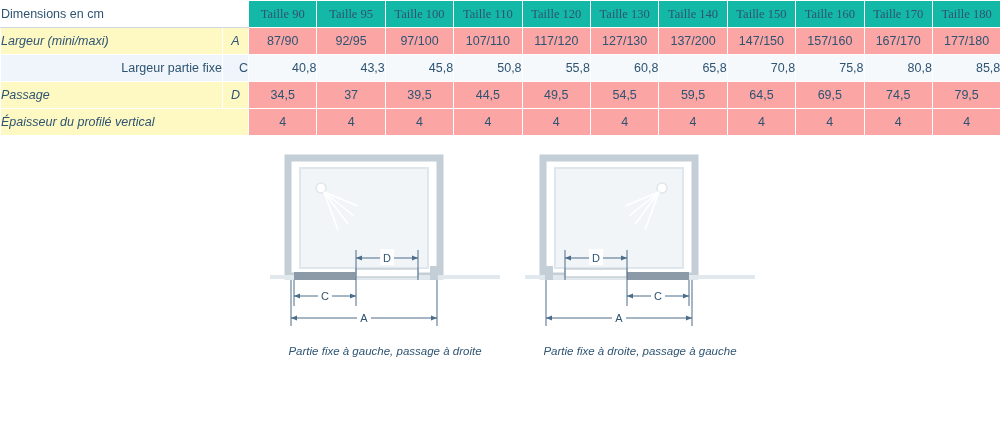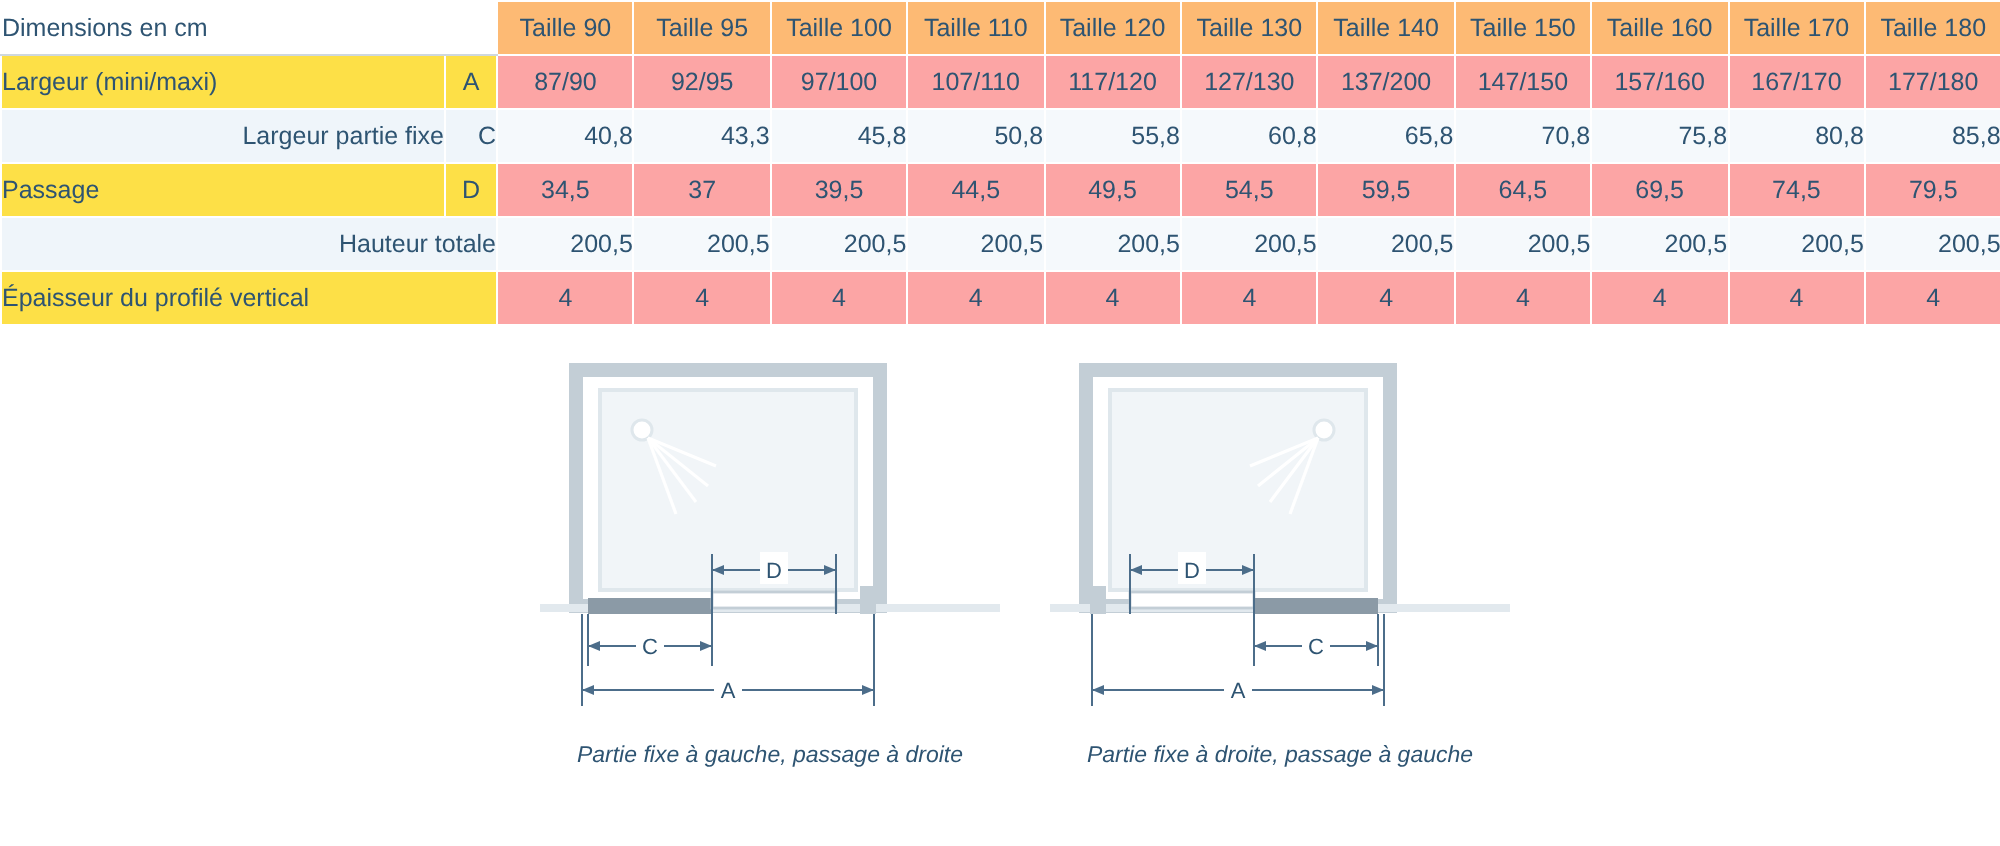--- a/index.html
+++ b/index.html
@@ -45,44 +45,45 @@
     border-color: #ffffff;
     text-align: left;
     padding-left: 14px;
     font-size: 12.5px;
     color: #3c3c3c;
   }
   .hdr-blank.b {
     border-bottom: 1px solid #cfd8de;
   }
   .hdr-size {
-    background: #fdba74;
+    background: #14b8a6;
     text-align: center;
     color: #2e5472;
     font-size: 12.5px;
+    font-family: Liberation Serif, serif;
   }
 
   td.lbl {
     text-align: left;
     padding-left: 14px;
     white-space: nowrap;
   }
   td.key {
     text-align: center;
     font-weight: bold;
     color: #2e5472;
   }
   td.val {
     text-align: center;
   }
 
   
   tr.r-odd td { background: #fca5a5; }
   tr.r-even td { background: #f5f9fc; text-align: right; }
-  tr.r-odd td.lbl, tr.r-odd td.key { background: #fde047; }
+  tr.r-odd td.lbl, tr.r-odd td.key { background: #fef9c3; font-style: italic; }
   tr.r-even td.lbl, tr.r-even td.key { background: #eff5fa; }
 
   .small-note {
     font-size: 10.5px;
   }
 
   
   .diagrams {
     position: relative;
     margin-top: 18px;
@@ -187,34 +188,20 @@
         <td class="val">44,5</td>
         <td class="val">49,5</td>
         <td class="val">54,5</td>
         <td class="val">59,5</td>
         <td class="val">64,5</td>
         <td class="val">69,5</td>
         <td class="val">74,5</td>
         <td class="val">79,5</td>
       </tr>
 
-      <tr class="r-even">
-        <td class="lbl" colspan="2">Hauteur totale</td>
-        <td class="val">200,5</td>
-        <td class="val">200,5</td>
-        <td class="val">200,5</td>
-        <td class="val">200,5</td>
-        <td class="val">200,5</td>
-        <td class="val">200,5</td>
-        <td class="val">200,5</td>
-        <td class="val">200,5</td>
-        <td class="val">200,5</td>
-        <td class="val">200,5</td>
-        <td class="val">200,5</td>
-      </tr>
 
       <tr class="r-odd">
         <td class="lbl" colspan="2">Épaisseur du profilé vertical</td>
         <td class="val">4</td>
         <td class="val">4</td>
         <td class="val">4</td>
         <td class="val">4</td>
         <td class="val">4</td>
         <td class="val">4</td>
         <td class="val">4</td>

